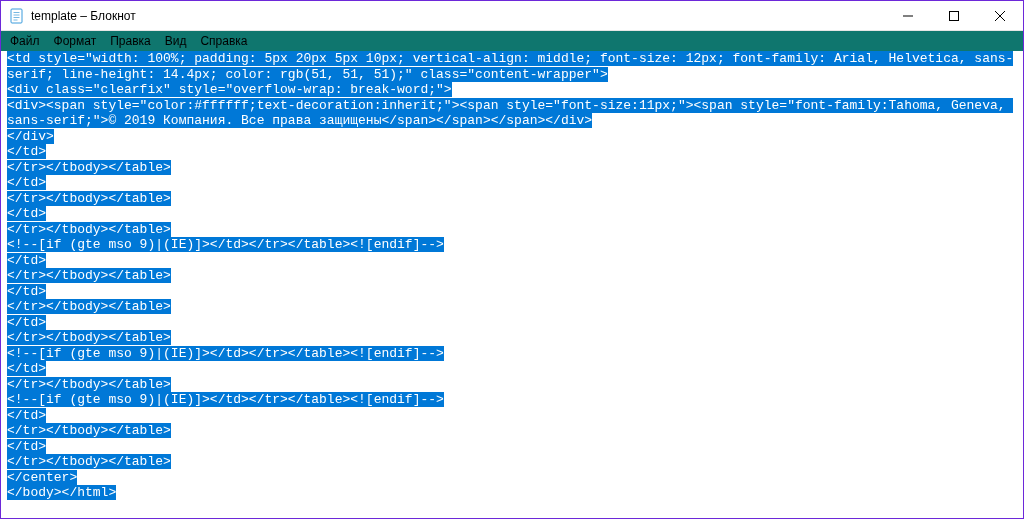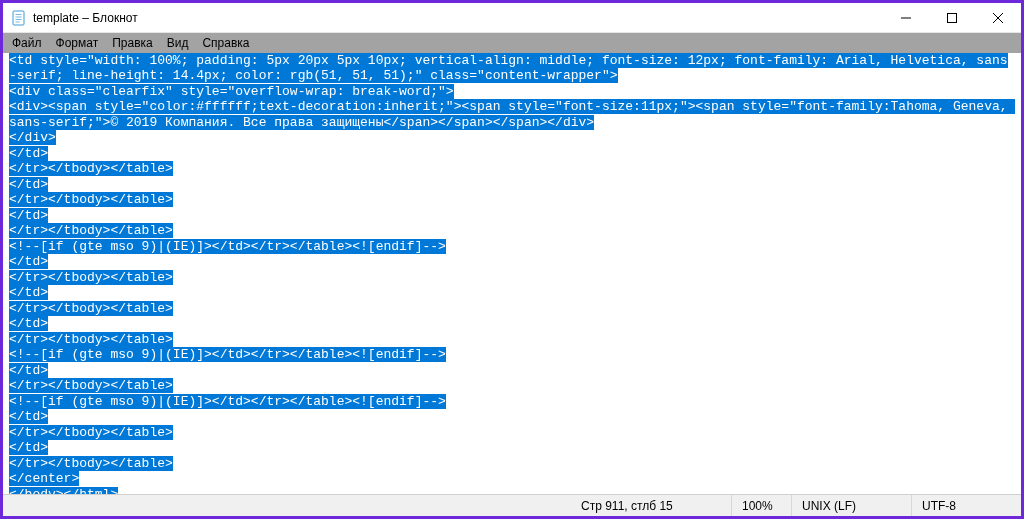--- a/index.html
+++ b/index.html
@@ -1,23 +1,23 @@
 <!DOCTYPE html>
 <html><head>
 <meta charset="utf-8">
 <style>
   * { box-sizing: border-box; margin: 0; padding: 0; }
   html, body { width: 1024px; height: 519px; overflow: hidden; font-family: "Segoe UI", Tahoma, sans-serif; background: #fff; }
-  .window { width: 1024px; height: 519px; display: flex; flex-direction: column; border: 3px solid #6d28d9; }
+  .window { width: 1024px; height: 519px; display: flex; flex-direction: column; border: 1px solid #6d28d9; }
   .titlebar { height: 30px; display: flex; align-items: center; background: #ffffff; border-bottom: 1px solid #e5e5e5; }
   .title-icon { width: 16px; height: 16px; margin: 0 6px 0 8px; display: flex; align-items: center; justify-content: center; }
   .title-text { font-size: 12px; color: #000; flex: 0 0 auto; }
   .title-spacer { flex: 1 1 auto; }
   .win-btn { width: 46px; height: 30px; display: flex; align-items: center; justify-content: center; color: #000; }
-  .menubar { height: 20px; display: flex; align-items: center; padding: 0 2px; background: #a3a3a3; font-size: 12px; color: #000; }
+  .menubar { height: 20px; display: flex; align-items: center; padding: 0 2px; background: #0f766e; font-size: 12px; color: #000; }
   .menu-item { padding: 1px 7px; }
   .editor { flex: 1 1 auto; background: #ffffff; overflow: hidden; position: relative; }
   .editor-inner { padding: 0 6px; font-family: Consolas, "Courier New", monospace; font-size: 13px; line-height: 15.5px; white-space: pre-wrap; word-break: break-all; }
   .sel { background: #0078d7; color: #ffffff; }
   .statusbar { height: 22px; border-top: 1px solid #d0d0d0; background: #f0f0f0; display: flex; align-items: center; font-size: 12px; color: #000; }
   .status-spacer { flex: 1 1 auto; }
   .status-cell { padding: 0 10px; border-left: 1px solid #d8d8d8; height: 100%; display: flex; align-items: center; }
   .status-cell.first { border-left: none; }
   svg { display: block; }
 </style>
@@ -86,20 +86,13 @@
 <span class="sel">&lt;/tr&gt;&lt;/tbody&gt;&lt;/table&gt;</span>
 <span class="sel">&lt;!--[if (gte mso 9)|(IE)]&gt;&lt;/td&gt;&lt;/tr&gt;&lt;/table&gt;&lt;![endif]--&gt;</span>
 <span class="sel">&lt;/td&gt;</span>
 <span class="sel">&lt;/tr&gt;&lt;/tbody&gt;&lt;/table&gt;</span>
 <span class="sel">&lt;/td&gt;</span>
 <span class="sel">&lt;/tr&gt;&lt;/tbody&gt;&lt;/table&gt;</span>
 <span class="sel">&lt;/center&gt;</span>
 <span class="sel">&lt;/body&gt;&lt;/html&gt;</span></div>
   </div>
 
-  <div class="statusbar">
-    <div class="status-spacer"></div>
-    <div class="status-cell first" style="min-width:160px;">Стр 911, стлб 15</div>
-    <div class="status-cell" style="min-width:60px;">100%</div>
-    <div class="status-cell" style="min-width:120px;">UNIX (LF)</div>
-    <div class="status-cell" style="min-width:110px;">UTF-8</div>
-  </div>
 </div>
 
 </body></html>

